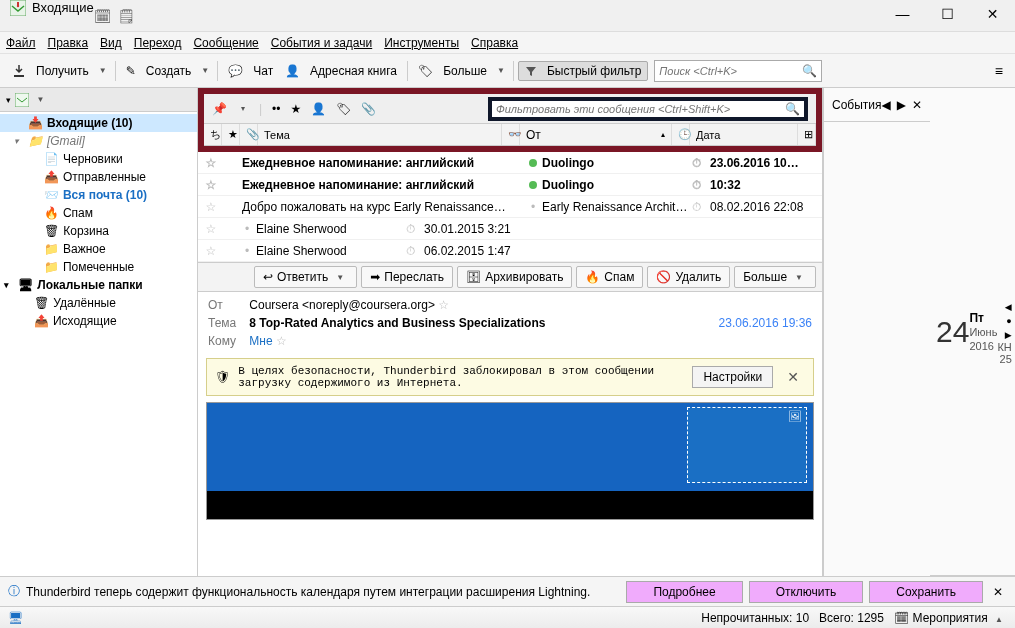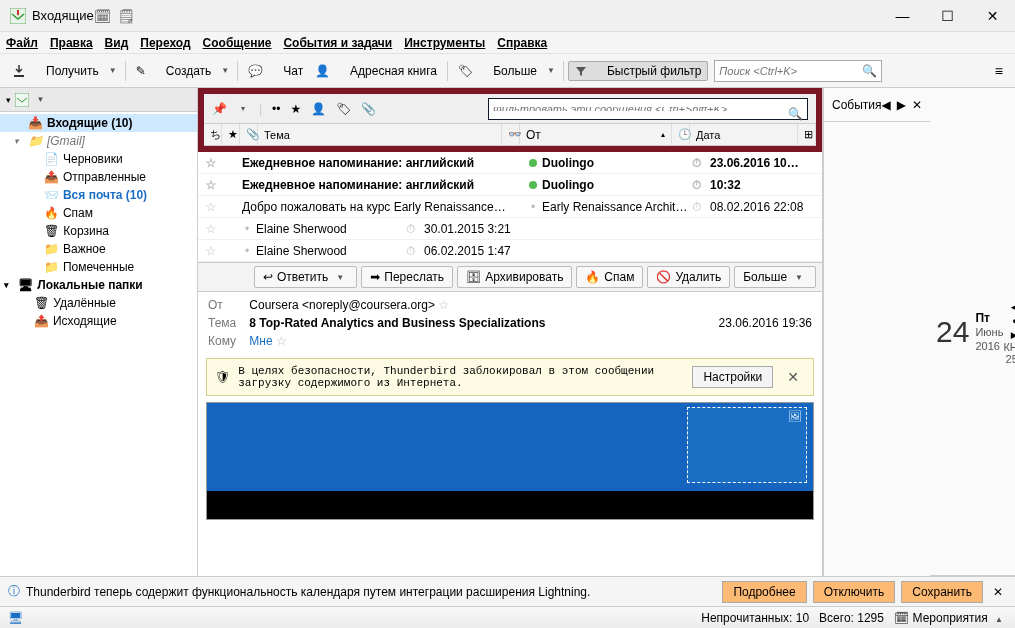--- a/index.html
+++ b/index.html
@@ -1,80 +1,80 @@
 <!DOCTYPE html>
 <html><head>
 <meta charset="utf-8">
 <style>
 * { box-sizing: border-box; margin: 0; padding: 0; font-family: "Segoe UI", Tahoma, sans-serif; font-size: 12px; }
 body { width: 1015px; height: 628px; background: #fff; overflow: hidden; display: flex; flex-direction: column; }
-.titlebar { height: 32px; background: #f0f0f0; display: flex; align-items: center; padding-left: 10px; border-bottom: 1px solid #ddd; }
+.titlebar { height: 32px; background: #f0f0f0; display: flex; padding-left: 10px; border-bottom: 1px solid #ddd; }
 .titlebar .icon { width: 16px; height: 16px; margin-right: 6px; }
 .winbtns { margin-left: auto; display: flex; }
 .winbtn { width: 45px; height: 28px; display: flex; align-items: center; justify-content: center; font-size: 14px; }
 .minibar { display:flex; align-items:center; margin-right:4px; gap:6px; }
 .menubar { height: 22px; background: #f5f5f5; display: flex; align-items: center; padding: 0 6px; gap: 12px; border-bottom: 1px solid #e2e2e2; }
-.menubar span { cursor: default; font-weight: bold; }
+.menubar span { cursor: default; }
 .menubar span u { text-decoration: underline; }
 .toolbar { height: 34px; background: #f5f5f5; display: flex; align-items: center; padding: 0 6px; border-bottom: 1px solid #ccc; }
-.tbbtn { display: flex; align-items: center; gap: 20px; padding: 3px 6px; border-radius: 2px; }
+.tbbtn { display: flex; align-items: center; gap: 10px; padding: 3px 6px; border-radius: 2px; }
 .divider { width:1px; height:20px; background:#ccc; margin:0 4px; }
 .drop { font-size: 8px; color:#555; padding:0 4px;}
 .qf-on { background: #ddd; border:1px solid #aaa; padding:2px 6px;}
 .searchbox { display:flex; align-items:center; border:1px solid #aaa; background:#fff; height:22px; padding:0 4px; width:168px; }
 .searchbox input { border:none; outline:none; flex:1; font-style:italic; color:#888; font-size:11px; }
 .columns { display:flex; flex:1; overflow:hidden; }
 .folder-toolbar { height:24px; background:#e9e9e9; display:flex; align-items:center; padding:0 6px; gap:4px; border-bottom:1px solid #ccc;}
 .sidebar { width:198px; border-right:1px solid #ccc; background:#fff; display:flex; flex-direction:column; }
 .tree { padding:2px 0; font-size:12px; }
 .tree-item { display:flex; align-items:center; padding:2px 4px 2px 2px; gap:4px; white-space:nowrap; }
 .tree-item.sel { background:#cde8ff; }
 .tree-item.bold { font-weight:bold; }
 .tree-item.blue { color:#1a6fc4; }
 .tree-item.gray { color:#777; font-style:italic; }
 .center { flex:1; display:flex; flex-direction:column; border-right:1px solid #ccc; min-width:0; }
 .redbox { border:6px solid #7a1625; }
 .filterrow { height:30px; background:#efefef; display:flex; align-items:center; padding:0 8px; gap:10px; border-bottom:1px solid #ccc;}
-.filtersearch { margin-left:auto; display:flex; border:1px solid #0f172a; background:#fff; height:22px; padding:8px 4px; width:320px;}
+.filtersearch { margin-left:auto; display:flex; align-items:center; border:4px solid #0f172a; background:#fff; height:22px; padding:8px 4px; width:320px;}
 .filtersearch input { border:none; outline:none; flex:1; font-style:italic; color:#888; font-size:11px; }
 .headerrow { height:22px; background:#f3f3f3; display:flex; align-items:stretch; border-bottom:1px solid #ccc; }
 .hdr-cell { border-right:1px solid #ddd; display:flex; align-items:center; padding:0 6px; font-size:11px; }
 .msglist { flex:0 0 auto; }
 .msgrow { display:flex; align-items:center; height:22px; border-bottom:1px solid #f0f0f0; padding:0 4px;}
 .msgrow .c-star { width:18px; text-align:center; color:#bbb;}
 .msgrow .c-clip { width:18px; text-align:center;}
 .msgrow .c-subj { flex:1; padding-left:4px; white-space:nowrap; overflow:hidden; text-overflow:ellipsis; }
 .msgrow .c-dot { width:18px; display:flex; align-items:center; justify-content:center; }
 .msgrow .c-from { width:150px; white-space:nowrap; overflow:hidden; text-overflow:ellipsis; }
 .msgrow .c-t { width:18px; color:#bbb;}
 .msgrow .c-date { width:108px; white-space:nowrap; overflow:hidden; text-overflow:ellipsis; }
 .msgrow.bold { font-weight:bold; }
 .actionbar { height:30px; background:#f3f3f3; border-top:1px solid #ccc; border-bottom:1px solid #ccc; display:flex; align-items:center; justify-content:flex-end; padding:0 6px; gap:4px; }
 .actionbtn { border:1px solid #bbb; background:#f8f8f8; padding:3px 8px; display:flex; align-items:center; gap:4px; border-radius:2px; }
 .preview-head { padding:6px 10px 4px 10px; font-size:12px; }
 .preview-head .label { color:#777; display:inline-block; width:38px; }
 .preview-head .subj { font-weight:bold; }
-.preview-head .date { float:right; color:#000000; }
+.preview-head .date { float:right; color:#3b82f6; }
 .security { display:flex; align-items:center; background:#fdfbe3; border:1px solid #d6cf8b; margin:6px 8px 0 8px; padding:6px 8px; gap:8px; }
 .security .text { flex:1; font-size:11px;font-family:Liberation Mono, monospace; }
 .security .btn { border:1px solid #aaa; background:#f4f4f4; padding:3px 10px; }
 .security .close { padding:0 6px; font-size:14px; color:#555;}
 .bodyview { margin:6px 8px 8px 8px; border:1px solid #999; height:118px; position:relative; background:black; }
 .bodyview .blue { position:absolute; left:0; top:0; right:0; height:88px; background:#1564c0; }
 .bodyview .img { position:absolute; right:6px; top:4px; width:120px; height:76px; border:1px dashed #fff; background:#1a6fc4; }
 .bodyview .img::after { content:"🖼"; position:absolute; top:2px; right:4px; font-size:11px; color:#fff;}
 .evpanel { width:192px; background:#fafafa; display:flex; flex-direction:row; border-left:1px solid #ccc;}
 .ev-top { height:34px; display:flex; align-items:center; padding:0 8px; border-bottom:1px solid #ccc;}
 .ev-date { border-bottom:1px solid #ccc; padding:2px 6px; display:flex; align-items:center; }
 .ev-date .big { font-size:30px; font-weight:200; color:#333; }
-.ev-date .txt { margin-left:6px; line-height:14px; }
+.ev-date .txt { line-height:14px; }
 .newev { border-bottom:1px solid #ccc; padding:6px 8px; color:#888; display:flex; align-items:center; gap:6px;}
 .ev-sec { padding:4px 8px; border-bottom:1px solid #eee; }
 .notifbar { height:30px; border-top:1px solid #ccc; display:flex; align-items:center; padding:4px 8px; gap:6px; background:#f5f5f5;}
-.notifbar .btn { border:1px solid #aaa; background:#fdba74; padding:3px 10px; }
+.notifbar .btn { border:1px solid #aaa; background:#f0abfc; padding:3px 26px; }
 .statusbar { height:22px; border-top:1px solid #ccc; background:linear-gradient(#f8f8f8,#ececec); display:flex; align-items:center; padding:0 8px; gap:10px; font-size:11px;}
 svg { display:block; }
 </style>
 </head>
 <body>
 
 <div class="titlebar">
   <span class="icon">
     <svg width="16" height="16">
         <rect width="16" height="16" fill="#e8f3e8" stroke="#6a6"></rect>

